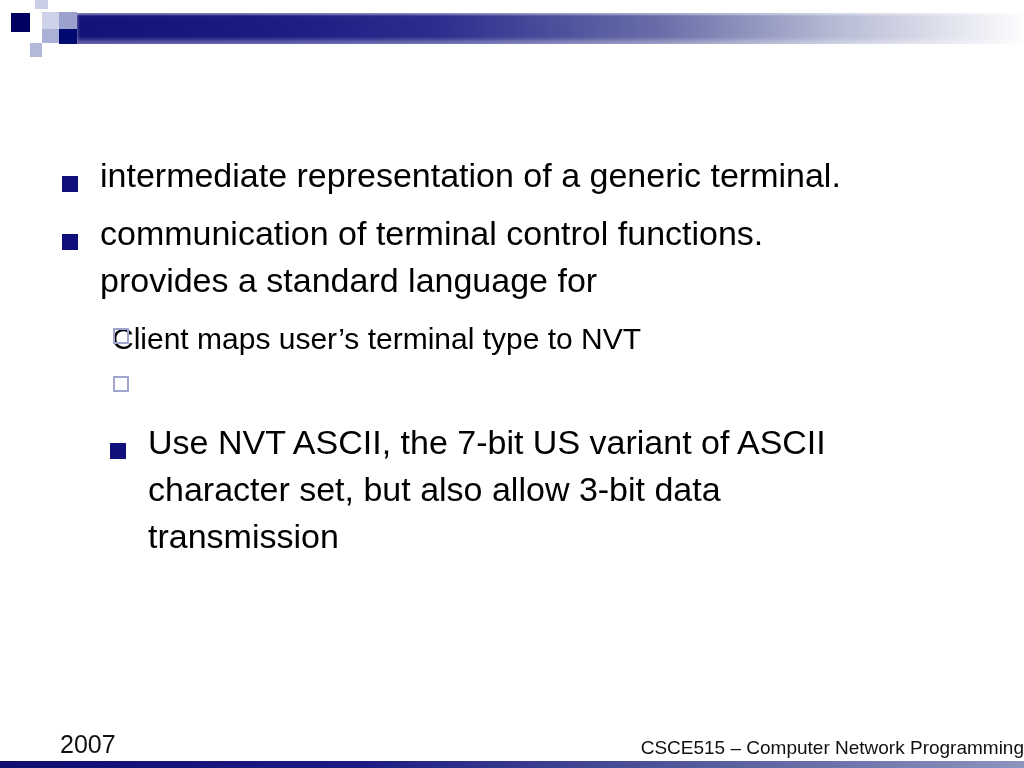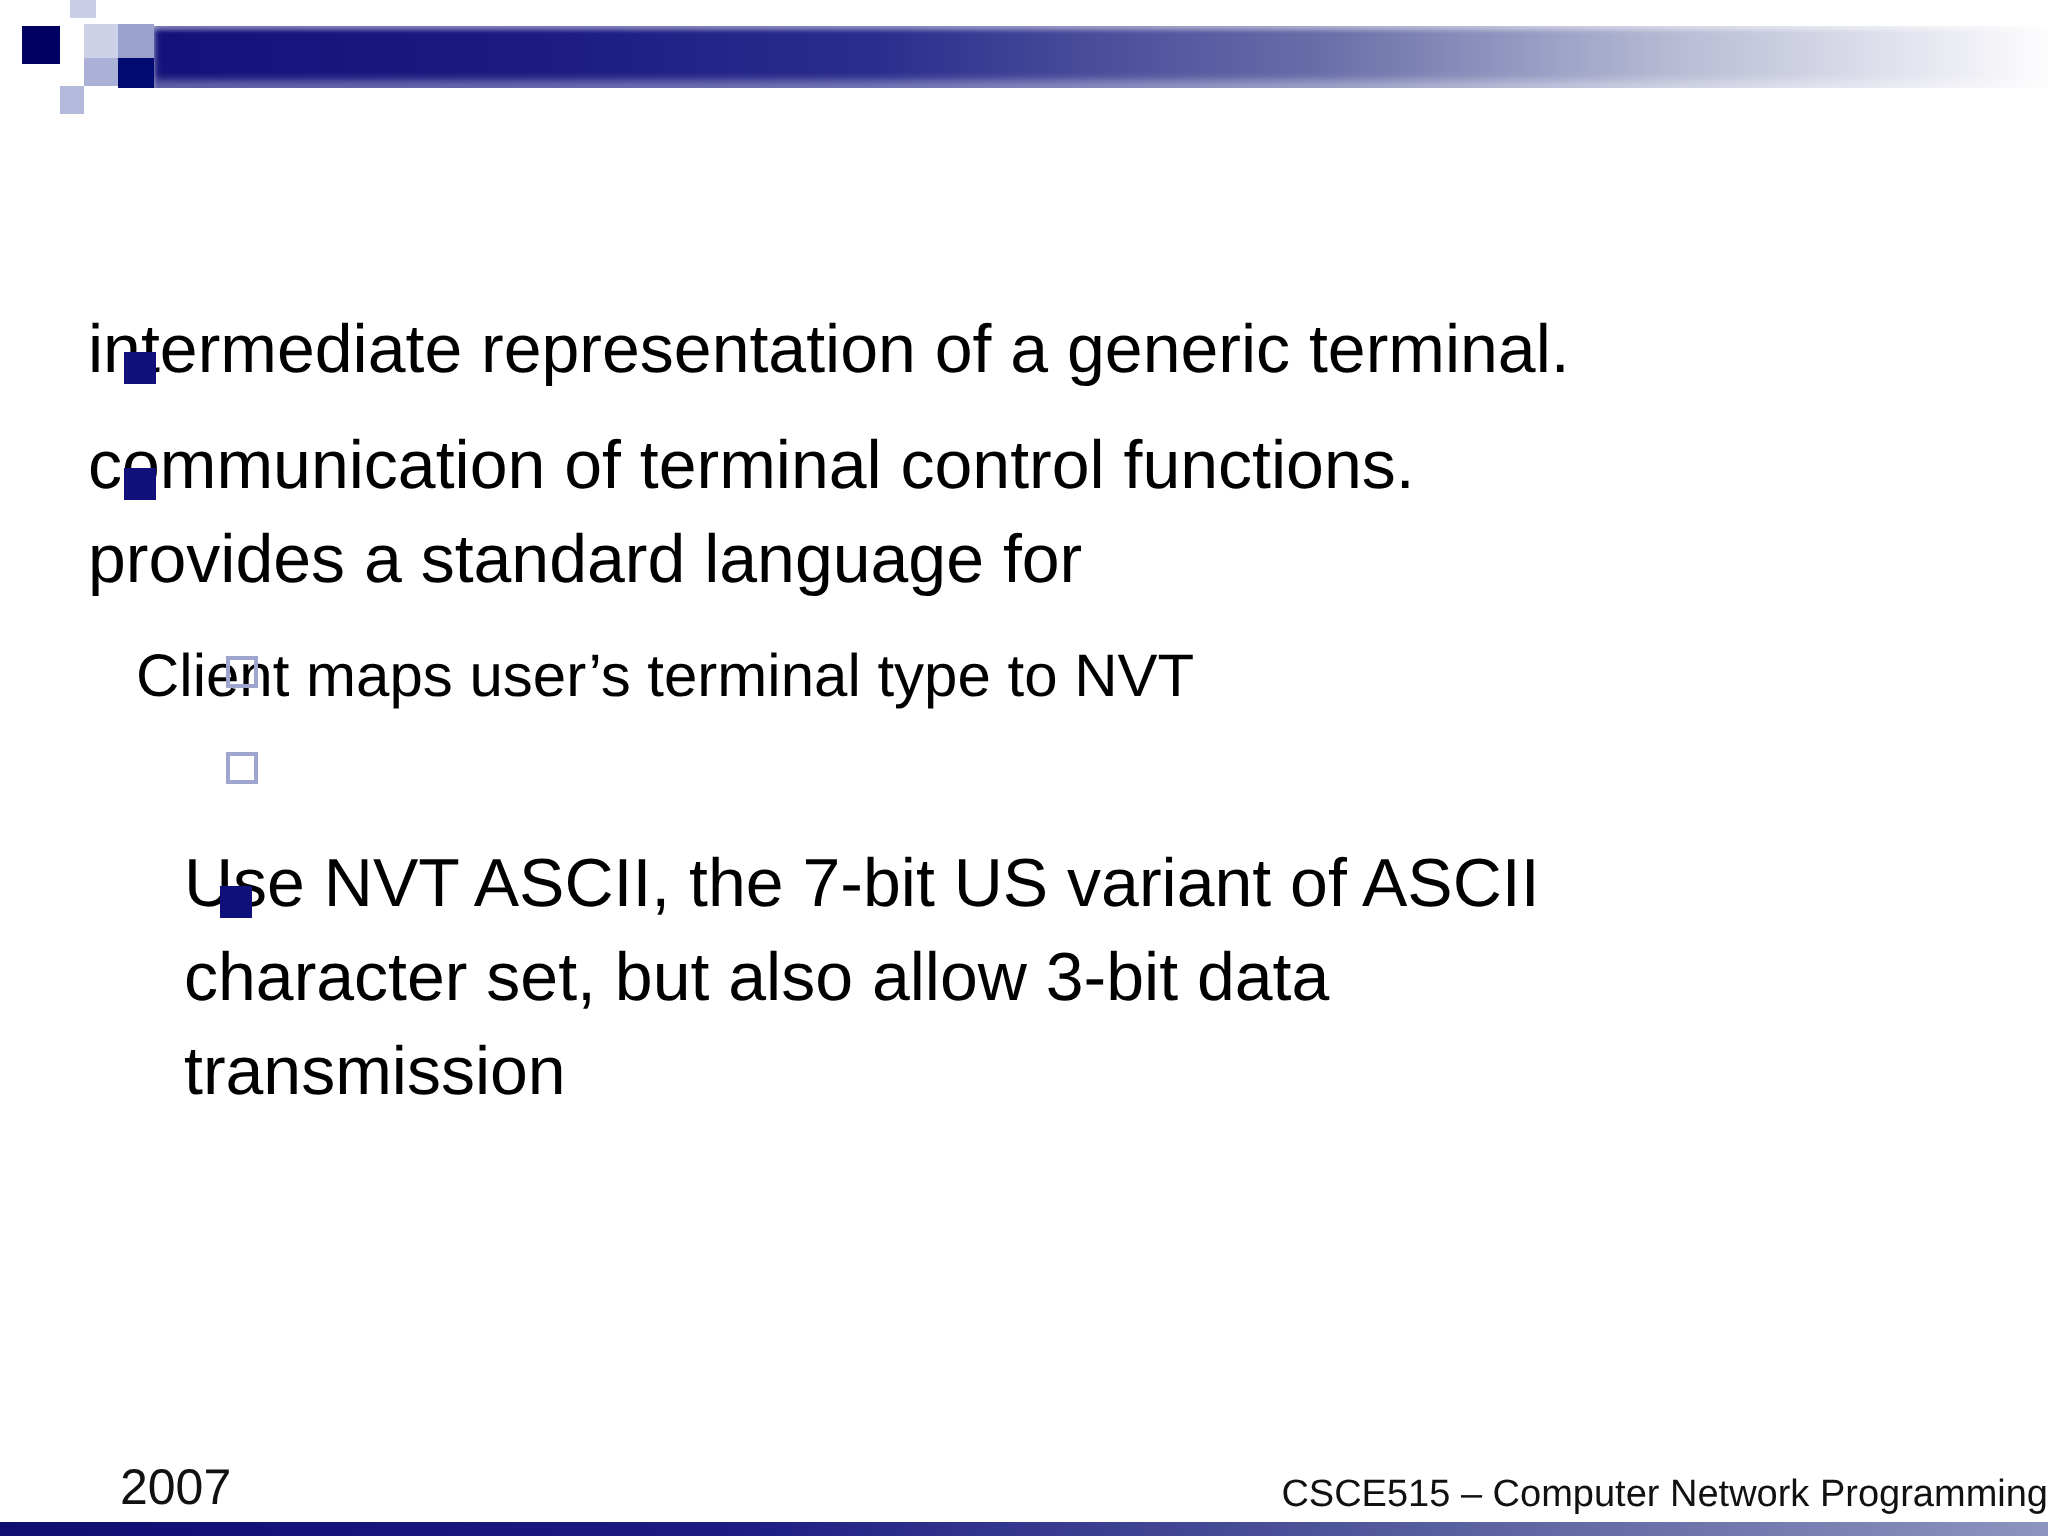--- a/index.html
+++ b/index.html
@@ -38,22 +38,22 @@
   
   .title{
     position:absolute;left:60px;top:56px;
     font-size:60px;line-height:1.12;letter-spacing:-1.5px;
     color:#000;white-space:nowrap;
   }
   
   .content{position:absolute;left:0;top:152px;width:1024px;}
   .bullet-row{position:relative;}
   .bullet-row .line{white-space:nowrap;}
-  .bullet-row.l1{padding-left:44px;font-size:34px;line-height:47px;margin-bottom:11px;}
-  .bullet-row.l2{padding-left:68px;font-size:30px;line-height:48px;margin-bottom:0;}
+  .bullet-row.l1{padding-left:100px;font-size:34px;line-height:47px;margin-bottom:11px;}
+  .bullet-row.l2{padding-left:112px;font-size:30px;line-height:48px;margin-bottom:0;}
   .bullet-row.gap-before{margin-top:56px;margin-left:48px;}
   .bullet-row .marker{position:absolute;display:block;}
   .bullet-row.l1 .marker{left:62px;top:24px;width:16px;height:16px;background:var(--navy);}
   .bullet-row.l2 .marker{left:113px;top:13px;width:12px;height:12px;background:transparent;border:2px solid var(--sub_bullet_outline);}
   
   .footer-year{position:absolute;left:60px;bottom:9px;font-size:25px;color:#111;}
   .footer-course{position:absolute;left:0;width:100%;bottom:9px;text-align:right;font-size:19px;color:#111;}
   .bottom-bar{
     position:absolute;left:0;right:0;bottom:0;height:7px;
     background:linear-gradient(to right,#0f0f72 0%,#1b1b82 35%,#575e9d 70%,#8d94bf 100%);

